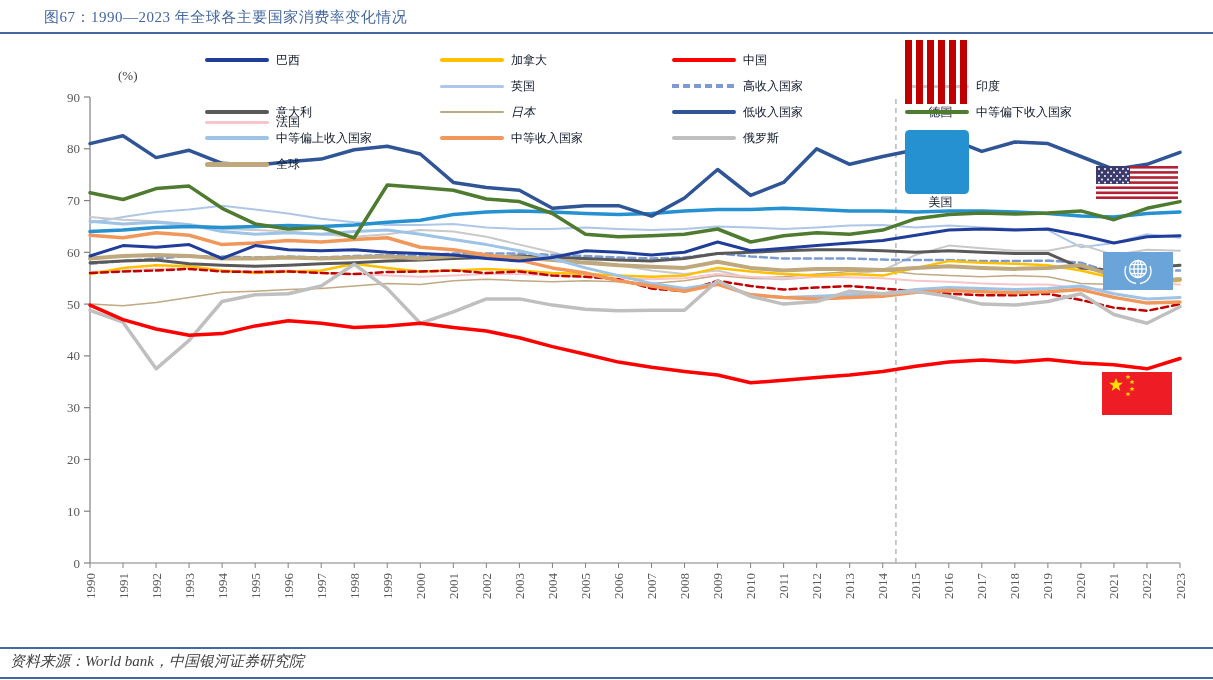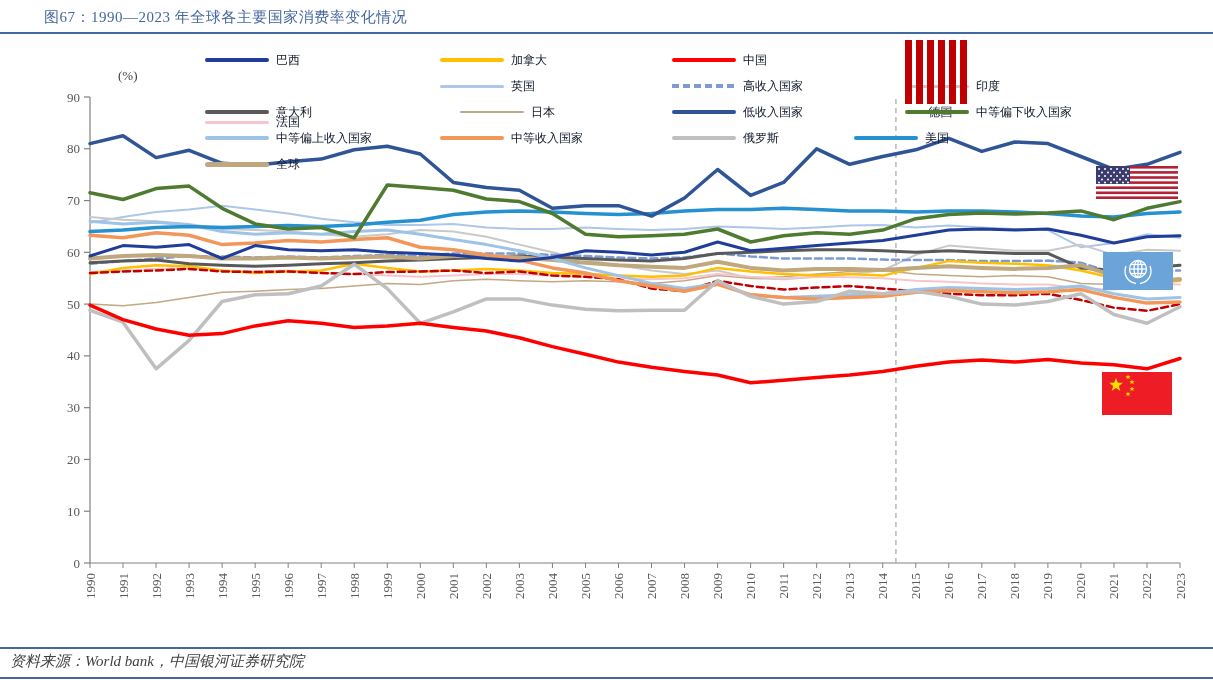--- a/index.html
+++ b/index.html
@@ -146,21 +146,21 @@
       <span class="legend-label">英国</span>
     </div>
     <div class="legend-item" style="left: 905px; top: 78px;">
       <span class="legend-swatch" style="height: 3px; background: rgb(201, 201, 201); border-radius: 3px;"></span>
       <span class="legend-label">印度</span>
     </div>
     <div class="legend-item" style="left: 672px; top: 78px;">
       <span class="legend-swatch" style="height: 3.5px; background: repeating-linear-gradient(90deg, rgb(125, 155, 210) 0px, rgb(125, 155, 210) 7px, transparent 7px, transparent 11px);"></span>
       <span class="legend-label">高收入国家</span>
     </div>
-    <div class="legend-item" style="left: 460px; top: 104px;">
+    <div class="legend-item" style="left: 440px; top: 104px; font-style: italic;">
       <span class="legend-swatch" style="height: 2.5px; background: rgb(192, 169, 131); border-radius: 2.5px;"></span>
       <span class="legend-label">日本</span>
     </div>
     <div class="legend-item" style="left: 205px; top: 78px; margin-top: 36px;">
       <span class="legend-swatch" style="height: 3px; background: rgb(247, 197, 203); border-radius: 3px;"></span>
       <span class="legend-label">法国</span>
     </div>
     <div class="legend-item" style="left: 440px; top: 52px;">
       <span class="legend-swatch" style="height: 3.5px; background: rgb(255, 192, 0); border-radius: 3.5px;"></span>
       <span class="legend-label">加拿大</span>
@@ -182,21 +182,21 @@
       <span class="legend-label">中等偏上收入国家</span>
     </div>
     <div class="legend-item" style="left: 440px; top: 130px; align-items: center;">
       <span class="legend-swatch" style="height: 4.5px; background: rgb(241, 151, 90); border-radius: 4.5px;"></span>
       <span class="legend-label">中等收入国家</span>
     </div>
     <div class="legend-item" style="left: 205px; top: 52px;">
       <span class="legend-swatch" style="height: 4px; background: rgb(31, 61, 153); border-radius: 4px;"></span>
       <span class="legend-label">巴西</span>
     </div>
-    <div class="legend-item" style="left: 854px; top: 130px;">
+    <div class="legend-item" style="left: 905px; top: 130px; flex-direction: column;">
       <span class="legend-swatch" style="height: 4.5px; background: rgb(37, 145, 208); border-radius: 4.5px;"></span>
       <span class="legend-label">美国</span>
     </div>
     <div class="legend-item" style="left: 672px; top: 130px;">
       <span class="legend-swatch" style="height: 4.5px; background: rgb(191, 191, 191); border-radius: 4.5px;"></span>
       <span class="legend-label">俄罗斯</span>
     </div>
     <div class="legend-item" style="left: 905px; top: 104px;">
       <span class="legend-swatch" style="height: 4.5px; background: rgb(78, 123, 47); border-radius: 4.5px;"></span>
       <span class="legend-label">中等偏下收入国家</span>

